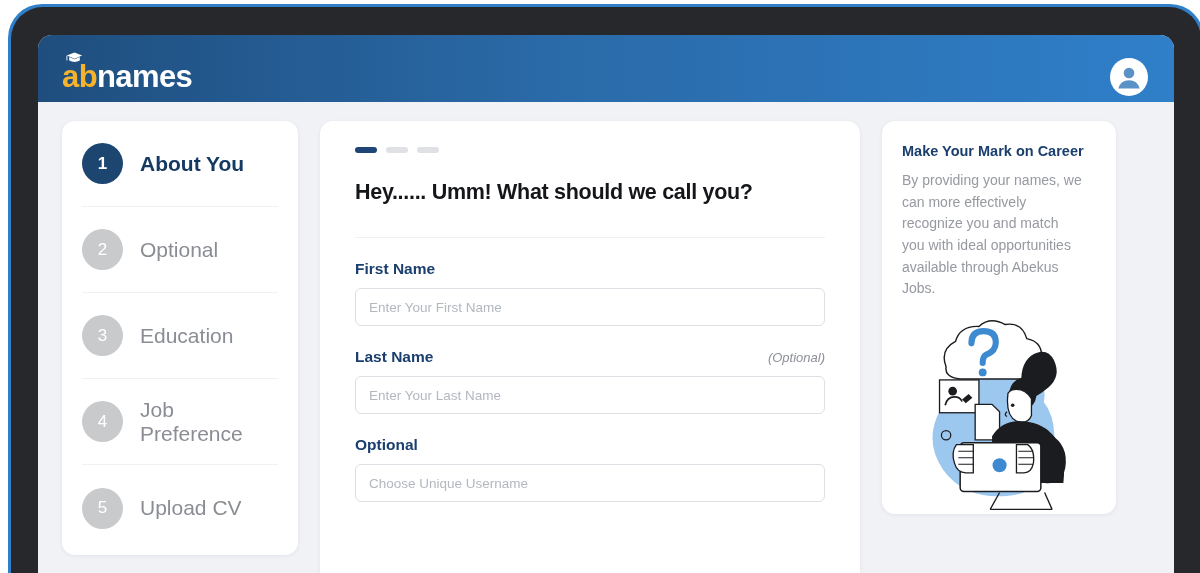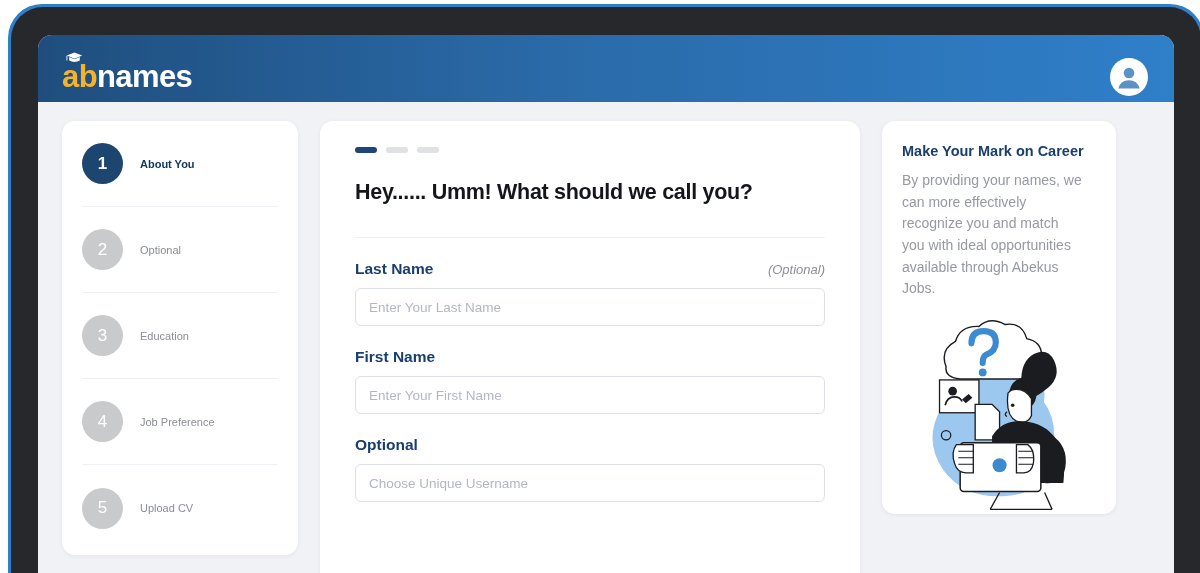--- a/index.html
+++ b/index.html
@@ -101,21 +101,21 @@
   .step-num {
     width: 41px; height: 41px;
     border-radius: 50%;
     display: flex; align-items: center; justify-content: center;
     font-size: 17px;
     color: #ffffff;
     background: #c9cacc;
     flex: none;
   }
   .step.active .step-num { background: #1c4570; font-weight: bold; }
-  .step-label { font-size: 11px; color: #8a8d93; }
+  .step-label { font-size: 21px; color: #8a8d93; }
   .step.active .step-label { color: #143a63; font-weight: bold; }
 
   
   #form-card {
     width: 540px;
     height: 478px;
     padding: 26px 35px 0 35px;
     flex: none;
   }
   .dashes { display: flex; gap: 9px; margin-bottom: 27px; }
@@ -236,31 +236,31 @@
       <div class="dashes">
         <div class="dash on"></div>
         <div class="dash"></div>
         <div class="dash"></div>
       </div>
 
       <div id="form-title">Hey...... Umm! What should we call you?</div>
 
       <div class="field">
         <div class="field-head">
+          <span class="field-label">First Name</span>
+        </div>
+        <input class="field-input" type="text" placeholder="Enter Your First Name" style="">
+      </div>
+
+      <div class="field">
+        <div class="field-head">
           <span class="field-label">Last Name</span>
           <span class="field-optional">(Optional)</span>
         </div>
         <input class="field-input" type="text" placeholder="Enter Your Last Name" style="">
-      </div>
-
-      <div class="field">
-        <div class="field-head">
-          <span class="field-label">First Name</span>
-        </div>
-        <input class="field-input" type="text" placeholder="Enter Your First Name" style="">
       </div>
 
       <div class="field">
         <div class="field-head">
           <span class="field-label">Optional</span>
         </div>
         <input class="field-input" type="text" placeholder="Choose Unique Username" style="">
       </div>
 
     </div>

